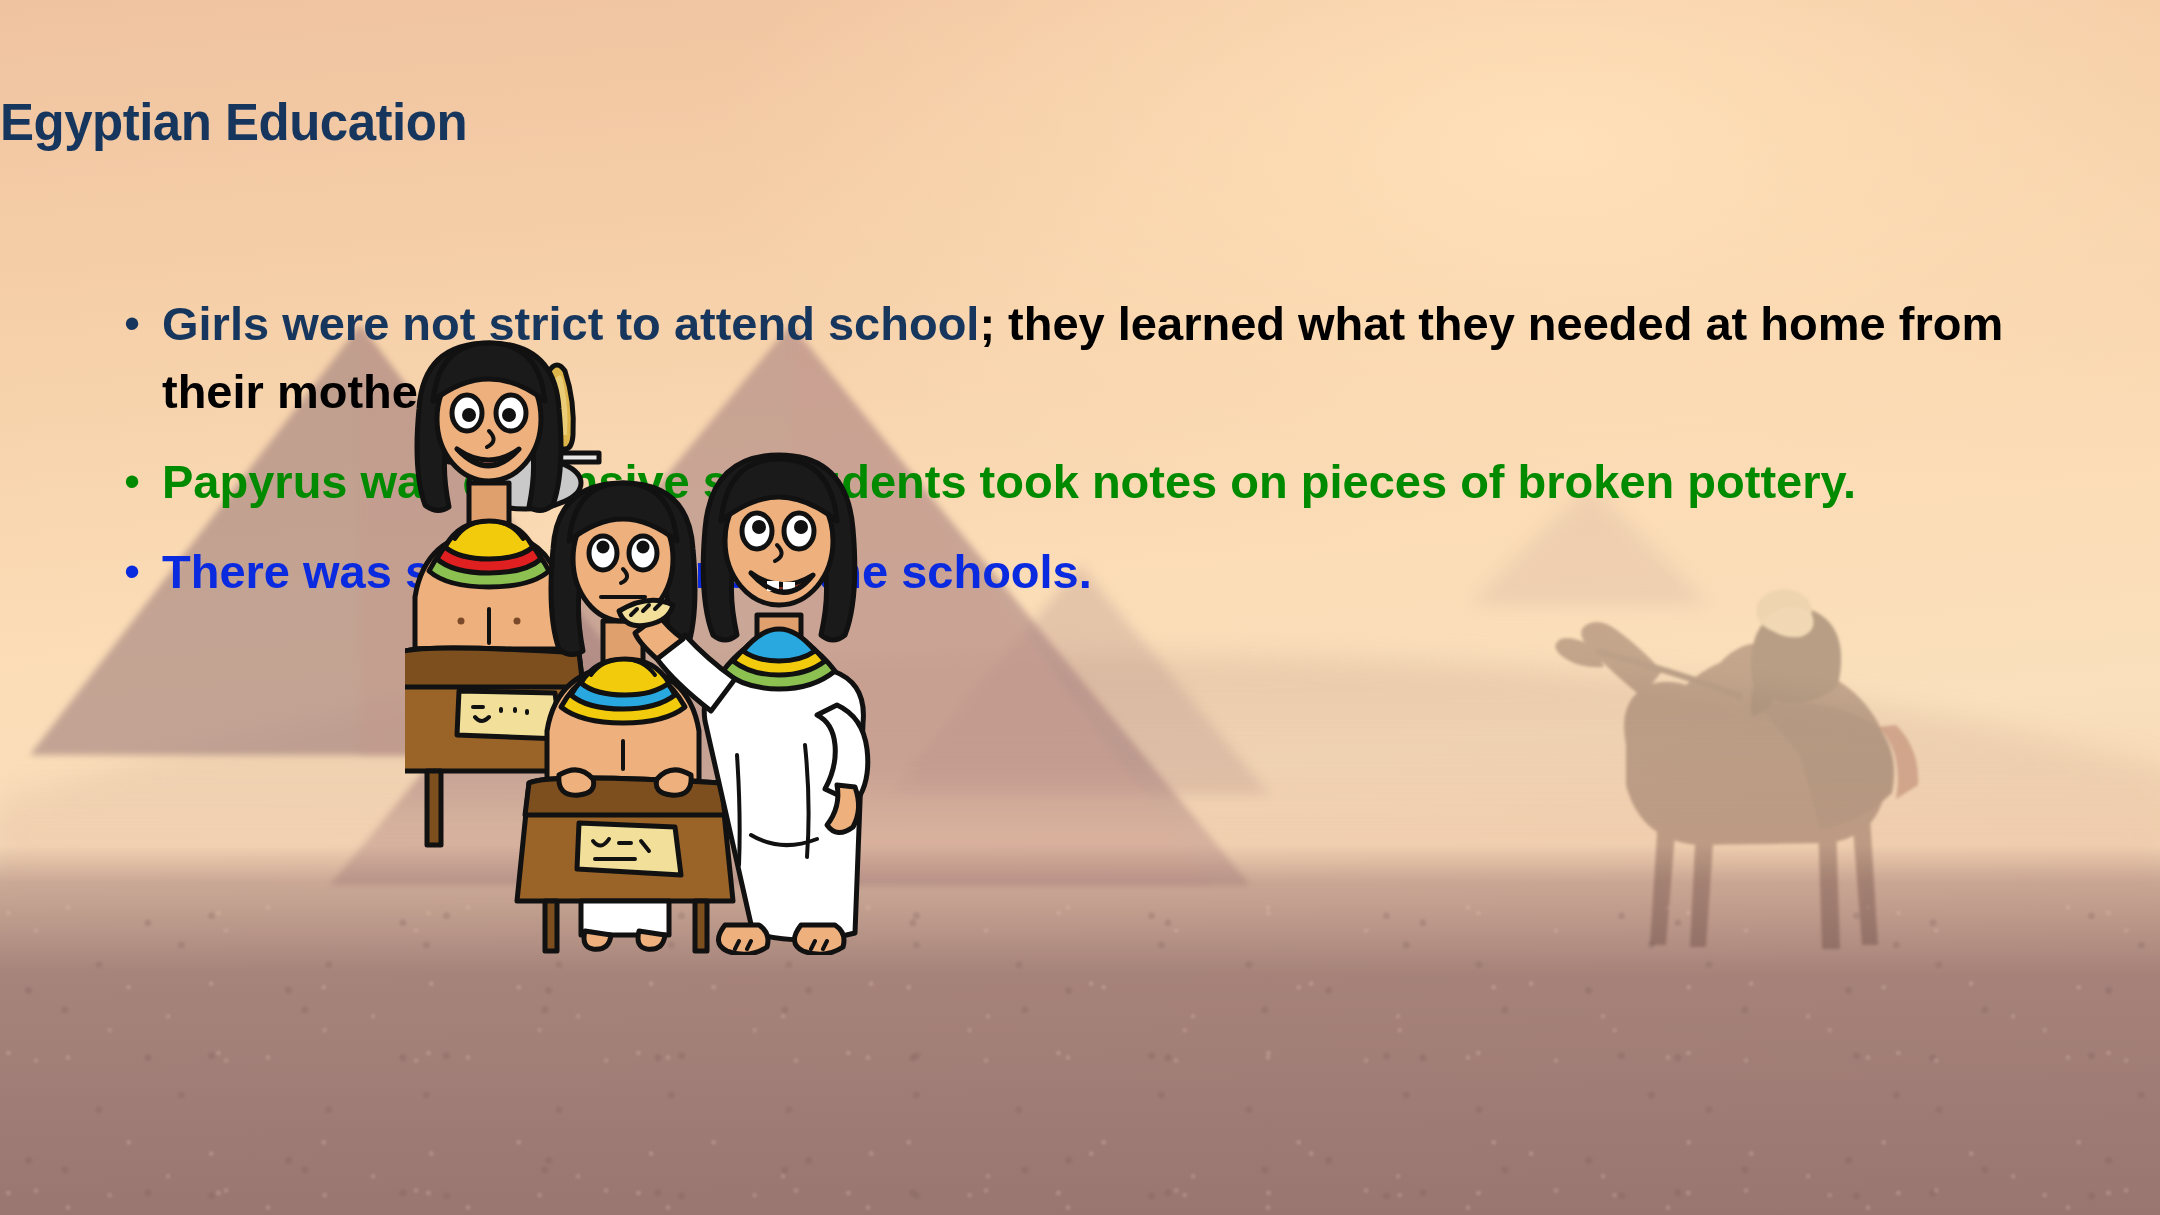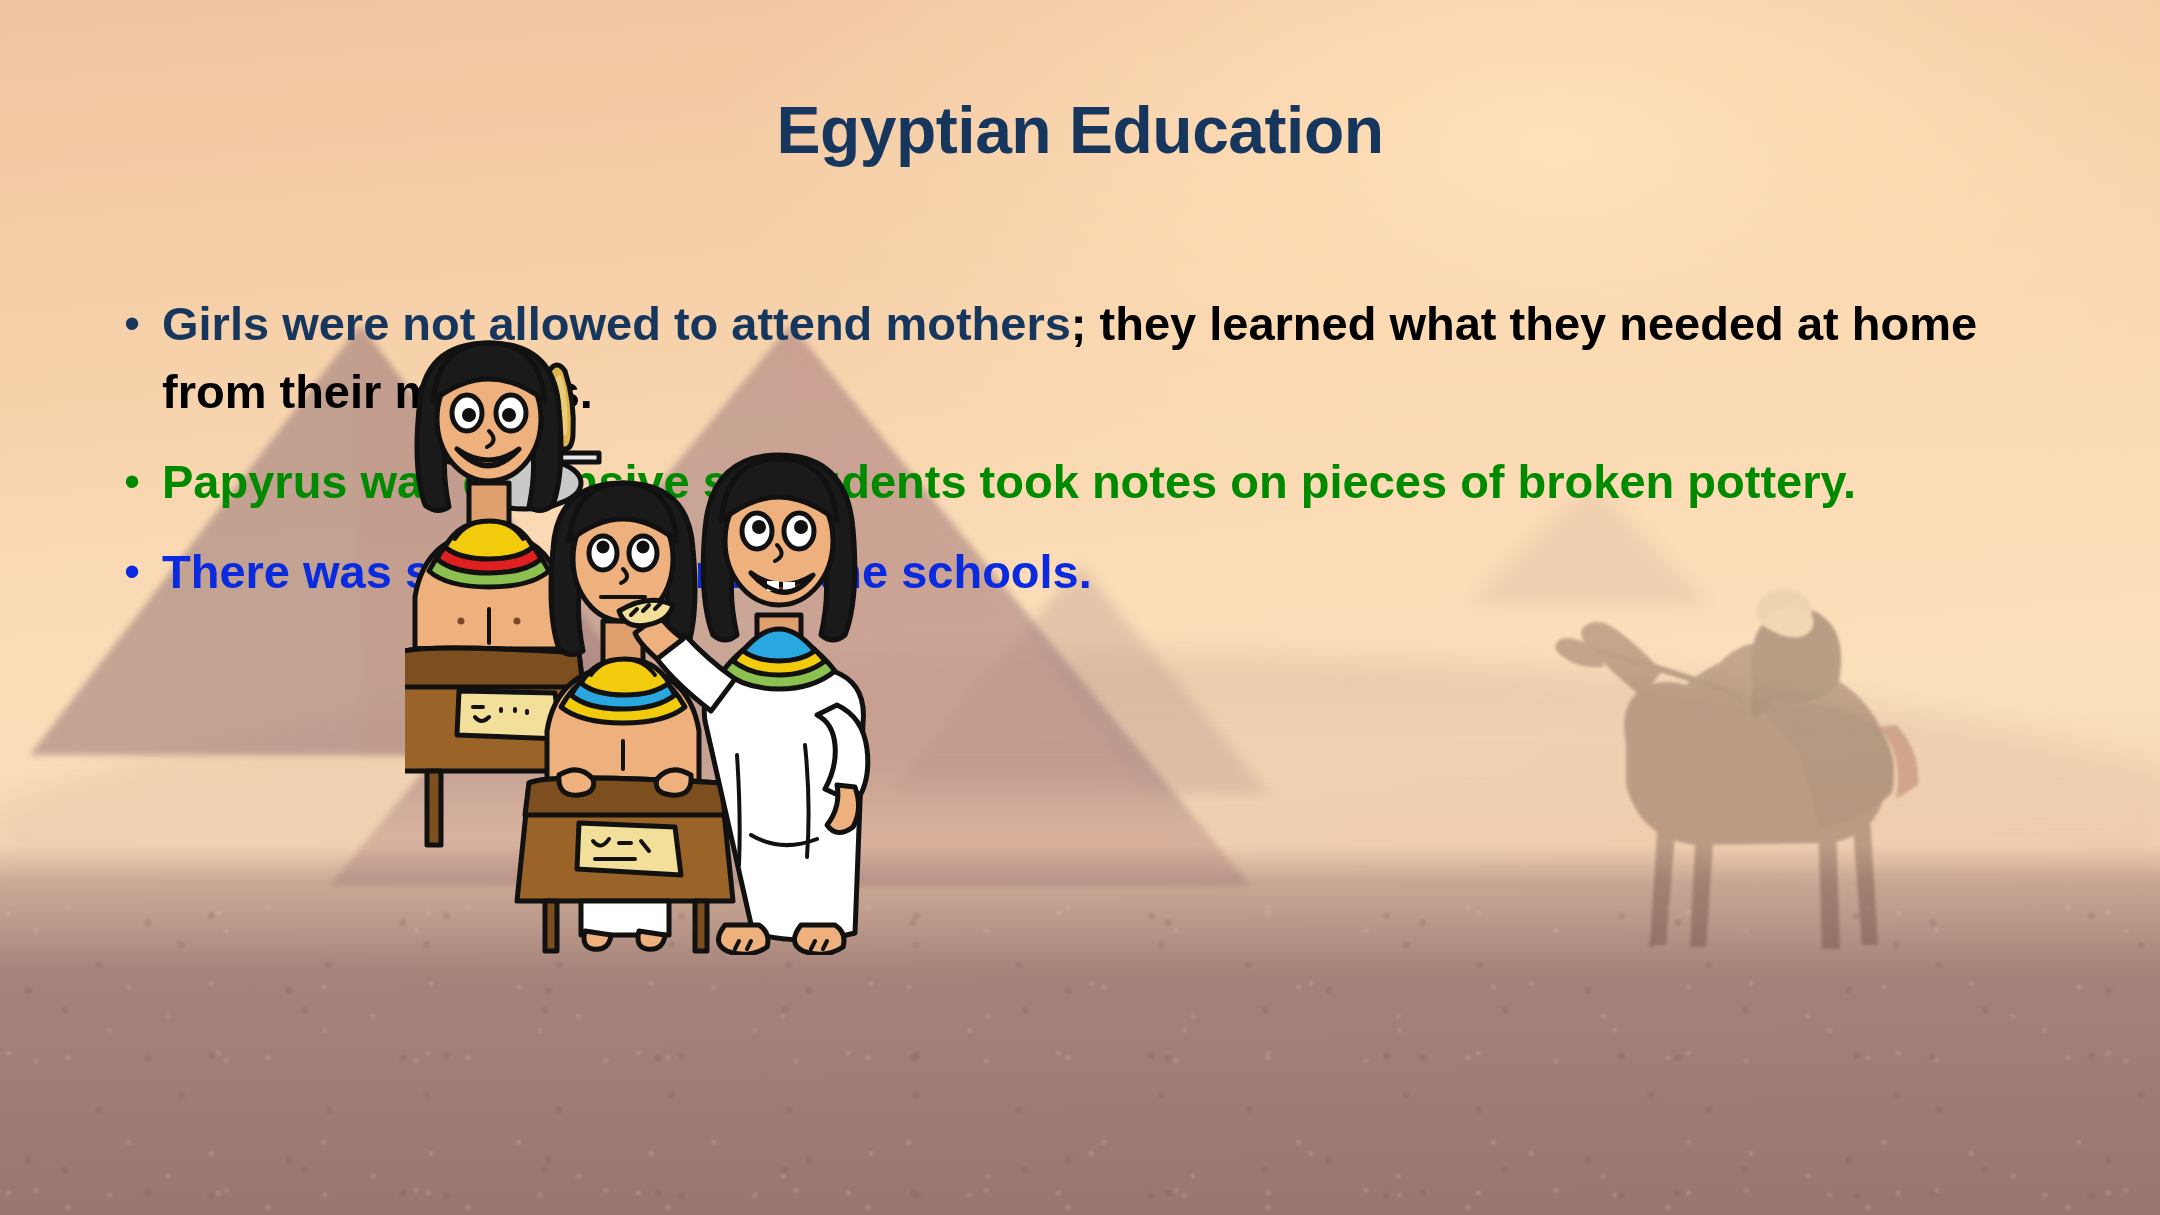--- a/index.html
+++ b/index.html
@@ -122,22 +122,22 @@
     width: 470px; height: 380px;
     opacity: .34;
     filter: blur(1.6px);
   }
   .camel-wrap svg { width: 100%; height: 100%; display:block; }
 
   
   .title {
     position: absolute;
     top: 96px; left: 0; right: 0;
-    text-align: center;
-    font-size: 66px;
+    text-align: left;
+    font-size: 51px;
     font-weight: 700;
     color: #17365D;
     letter-spacing: -0.5px;
     line-height: 1.05;
   }
 
   
   .body {
     position: absolute;
     left: 110px;
@@ -230,21 +230,21 @@
     </svg>
   </div>
 
   <div class="title">Egyptian Education</div>
 
   <div class="body">
 
     <div class="bullet-row">
       <div class="bullet-dot c-navy">•</div>
       <div class="bullet-text">
-        <span class="c-navy">Girls were not allowed to attend mothers</span><span class="c-black">; they learned what they needed at home from their mothers.</span>
+        <span class="c-navy">Girls were not strict to attend school</span><span class="c-black">; they learned what they needed at home from their mothers.</span>
       </div>
     </div>
 
     <div class="bullet-row">
       <div class="bullet-dot c-green">•</div>
       <div class="bullet-text">
         <span class="c-green">Papyrus was expensive so students took notes on pieces of broken pottery.</span>
       </div>
     </div>
 

